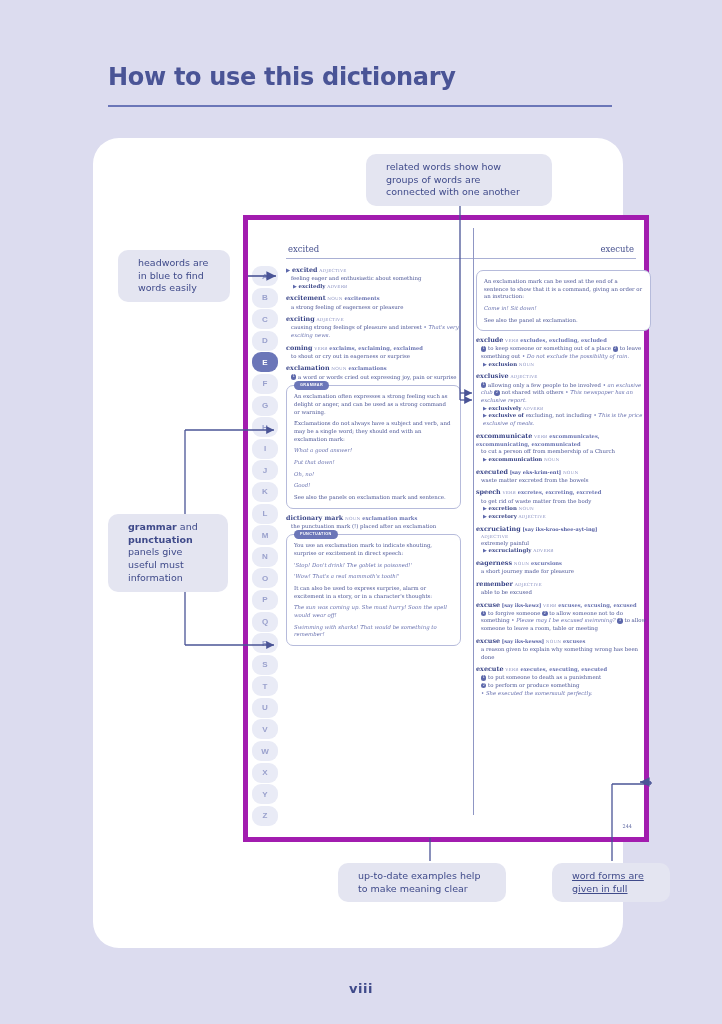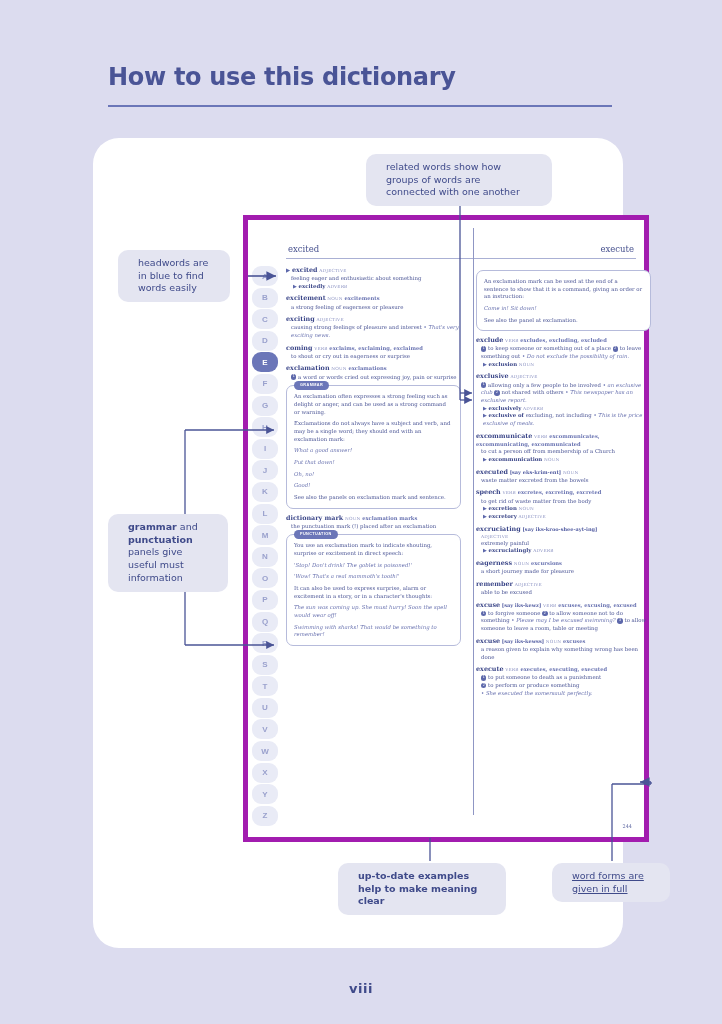--- a/index.html
+++ b/index.html
@@ -191,21 +191,21 @@
     font-family: "DejaVu Sans", sans-serif;
     font-size: 9.5px;
     line-height: 1.34;
     color: #3f4a8a;
   }
   .callout b { font-weight: bold; }
 
   #callout-related  { left: 366px; top: 154px; width: 186px; }
   #callout-headwords{ left: 118px; top: 250px; width: 112px; }
   #callout-grammar  { left: 108px; top: 498px; width: 120px; margin-top: 16px; }
-  #callout-examples { left: 338px; top: 863px; width: 168px; font-weight: bold; }
+  #callout-examples { left: 338px; top: 863px; width: 168px; }
   #callout-forms    { left: 552px; top: 863px; width: 118px; text-decoration: underline; }
 
   
   #connectors {
     position: absolute;
     left: 0; top: 0;
     width: 722px; height: 1024px;
     pointer-events: none;
   }
 

